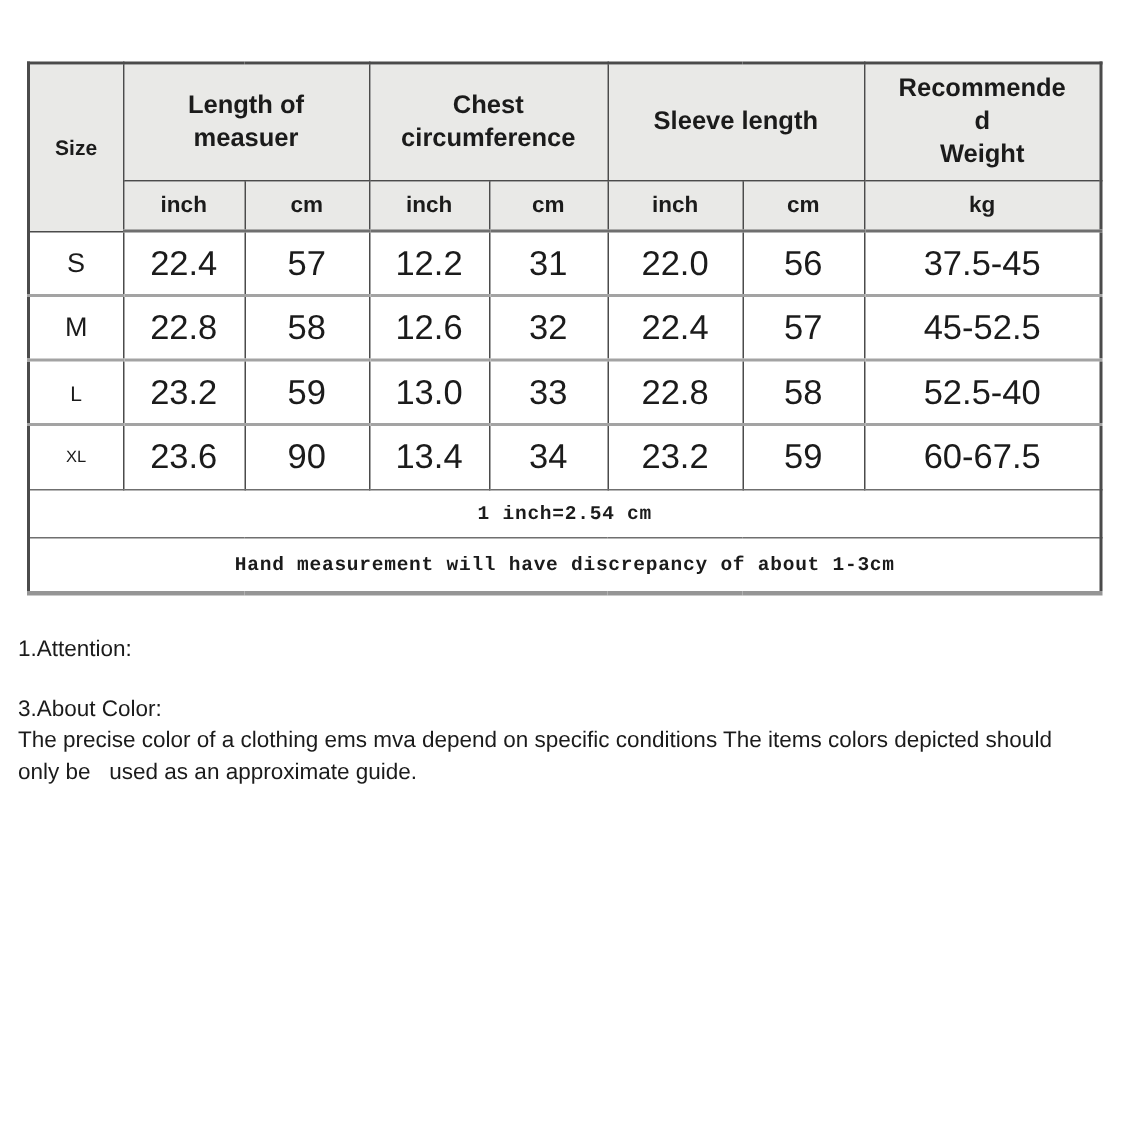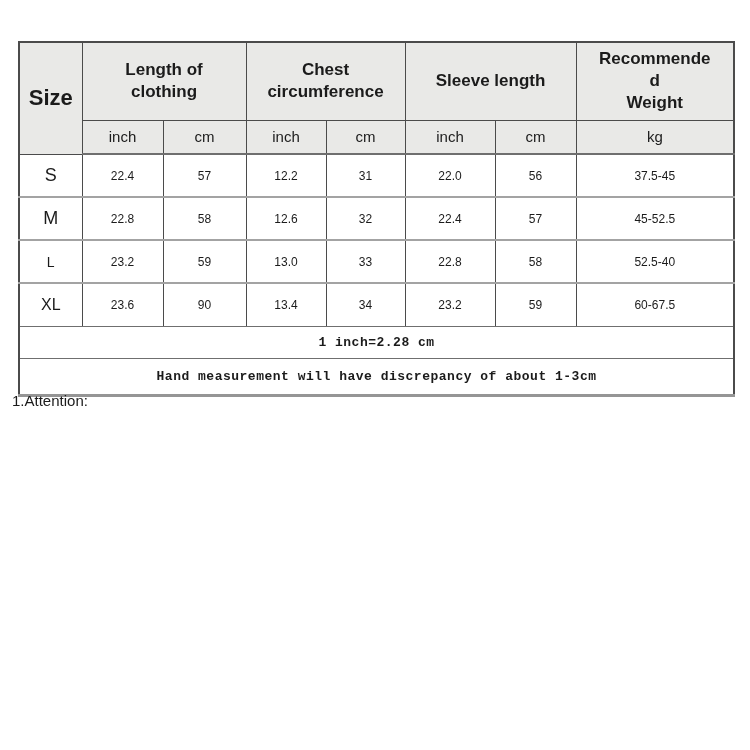--- a/index.html
+++ b/index.html
@@ -39,58 +39,58 @@
   
   .size-table thead th {
     background: var(--header-bg, #e9e9e7);
     font-weight: bold;
     font-size: 17px;
     line-height: 22px;
     white-space: pre-line;
     border-bottom: 1px solid var(--border-dark, #4b4b4b);
   }
   .size-table tr.group-row { height: 78px; }
-  .size-table th.size-head { font-size: 22px; }
+  .size-table th.size-head { font-size: 14px; }
   .size-table tr.units-row { height: 34px; }
   .size-table tr.units-row th {
-    font-weight: normal;
+    font-weight: bold;
     font-size: 15px;
     border-bottom: 2px solid var(--border-mid, #6f6f6f);
   }
   
   .size-table tr.data-row { height: 43px; }
   .size-table tr.data-row td {
-    font-size: 12px;
+    font-size: 23px;
     background: #ffffff;
     border-bottom: 2px solid var(--border-light, #a3a3a3);
   }
   .size-table tr.data-row td.size-cell { font-size: 18px; }
   .size-table tr.data-row.row-l td.size-cell { font-size: 14px; }
-  .size-table tr.data-row.row-xl td.size-cell { font-size: 16px; }
+  .size-table tr.data-row.row-xl td.size-cell { font-size: 11px; }
   .size-table tr.data-row:last-of-type td,
   .size-table tr.row-xl td { border-bottom: 1px solid var(--border-mid, #6f6f6f); }
   
   .size-table tr.footnote-row td {
     font-family: "Liberation Mono", "DejaVu Sans Mono", monospace;
     font-weight: bold;
     font-size: 13px;
     letter-spacing: 0.5px;
     white-space: pre-wrap;
     background: #ffffff;
     border-bottom: 1px solid var(--border-mid, #6f6f6f);
   }
   .size-table tr.footnote-row.first { height: 32px; }
   .size-table tr.footnote-row.second { height: 37px; }
   .size-table tr.footnote-row.second td { border-bottom: none; }
 
   
   .notes {
     position: absolute;
     left: 12px;
-    top: 390px;
+    top: 422px;
     width: 726px;
   }
   .note { margin: 0 0 19px 0; }
   .note-title,
   .note-text {
     font-size: 15px;
     line-height: 21px;
     white-space: pre-wrap;
     color: var(--text, #1b1b1b);
   }
@@ -106,21 +106,21 @@
     <col style="width:80px">
     <col style="width:79px">
     <col style="width:90px">
     <col style="width:81px">
     <col style="width:158px">
   </colgroup>
   <thead>
     <tr class="group-row">
       <th rowspan="2" class="size-head">Size</th>
       <th colspan="2">Length of
-clothing</th>
+measuer</th>
       <th colspan="2">Chest
 circumference</th>
       <th colspan="2">Sleeve length</th>
       <th>Recommende
 d
 Weight</th>
     </tr>
     <tr class="units-row">
       <th>inch</th>
       <th>cm</th>
@@ -166,27 +166,32 @@
       <td class="size-cell">XL</td>
       <td>23.6</td>
       <td>90</td>
       <td>13.4</td>
       <td>34</td>
       <td>23.2</td>
       <td>59</td>
       <td>60-67.5</td>
     </tr>
     <tr class="footnote-row first">
-      <td colspan="8">1 inch=2.28 cm</td>
+      <td colspan="8">1 inch=2.54 cm</td>
     </tr>
     <tr class="footnote-row second">
       <td colspan="8">Hand measurement will have discrepancy of about 1-3cm</td>
     </tr>
   </tbody>
 </table>
 
 <div class="notes">
   <div class="note">
     <div class="note-title">1.Attention:</div>
   </div>
   <div class="note">
   </div>
+  <div class="note">
+    <div class="note-title">3.About Color:</div>
+    <div class="note-text">The precise color of a clothing ems mva depend on specific conditions The items colors depicted should
+only be   used as an approximate guide.</div>
+  </div>
 </div>
 
 </body></html>

